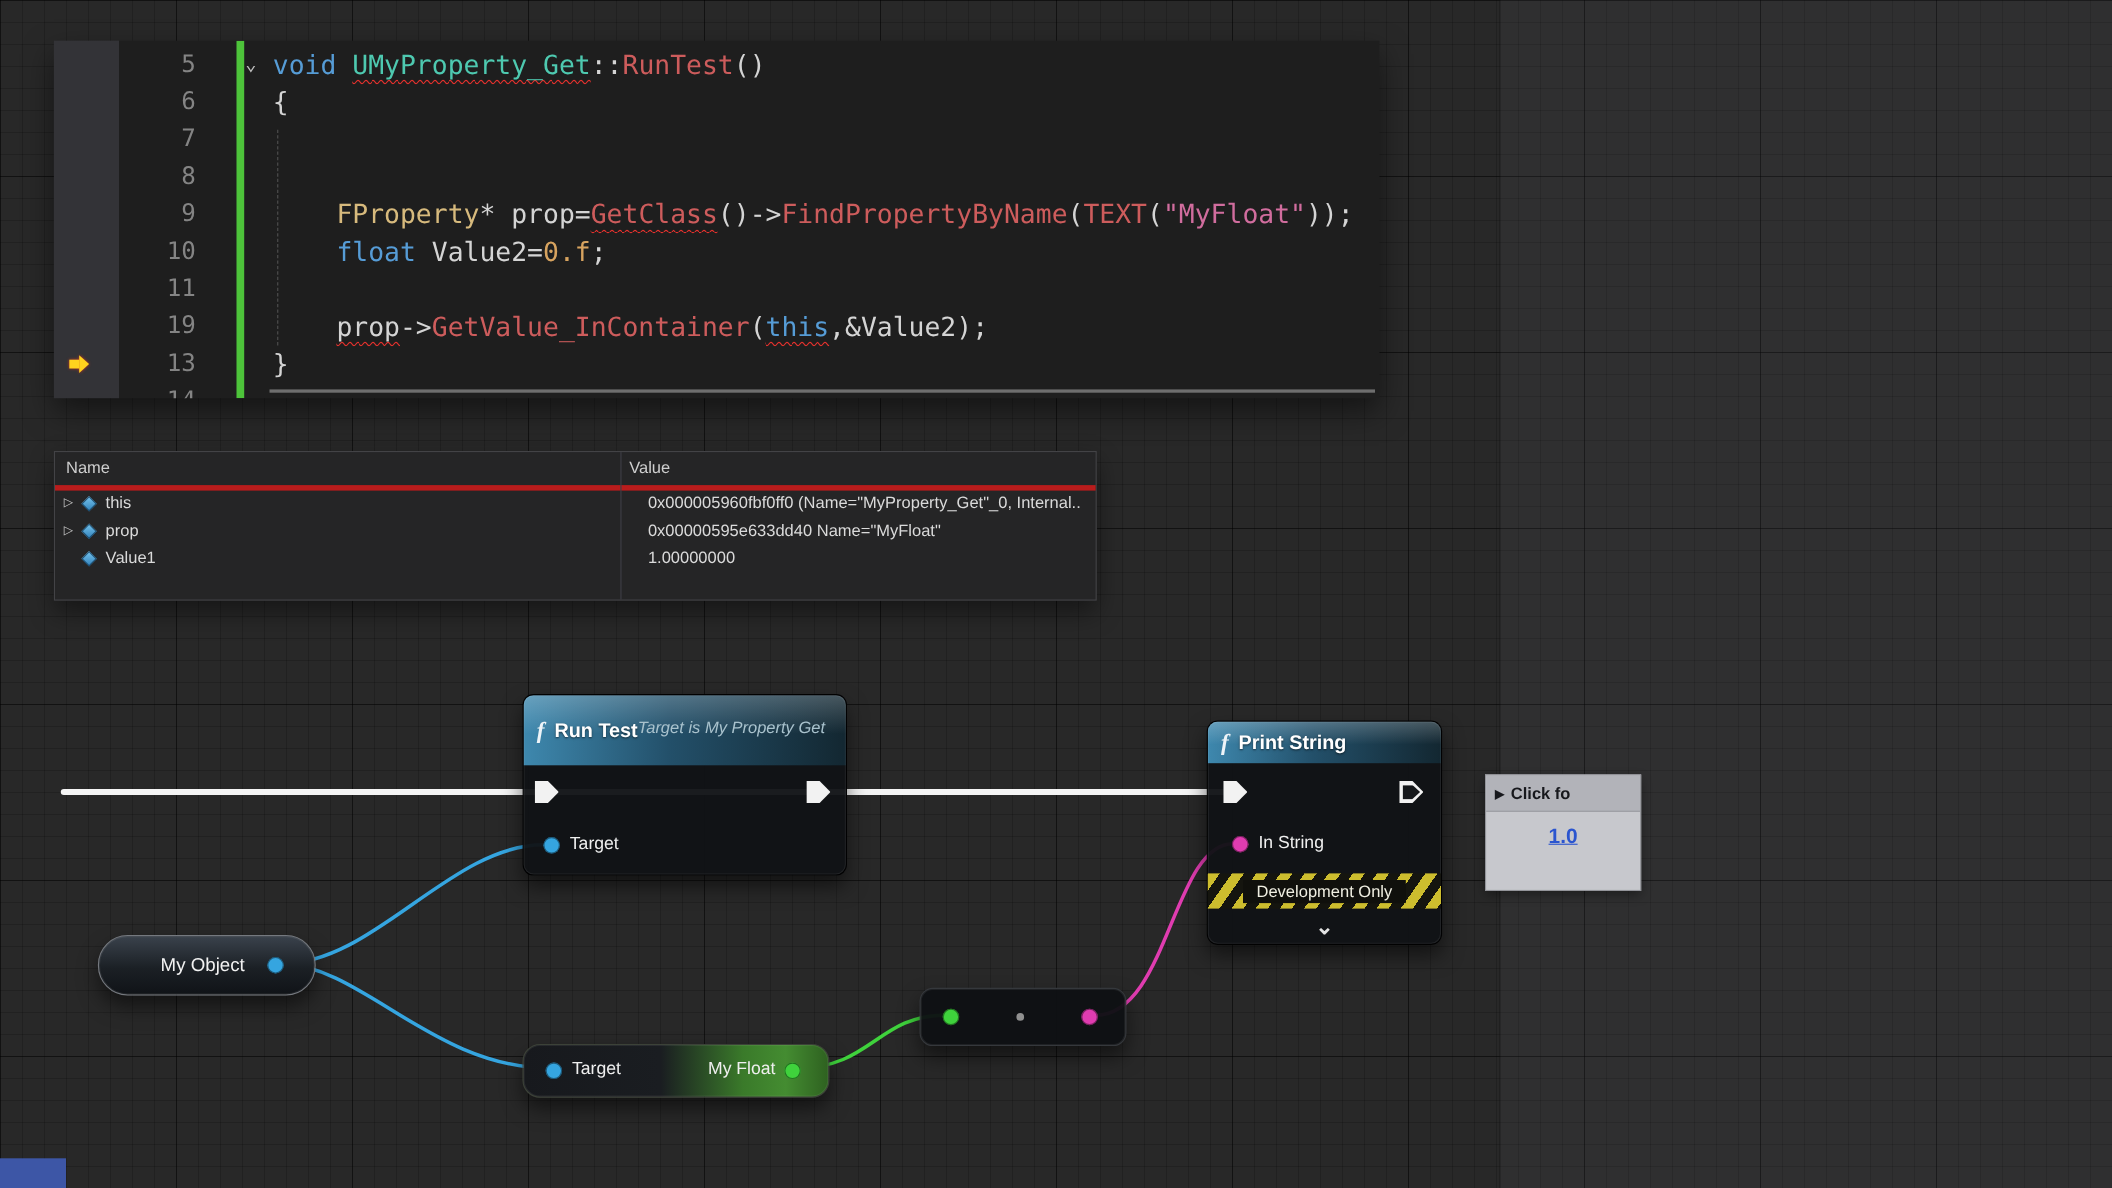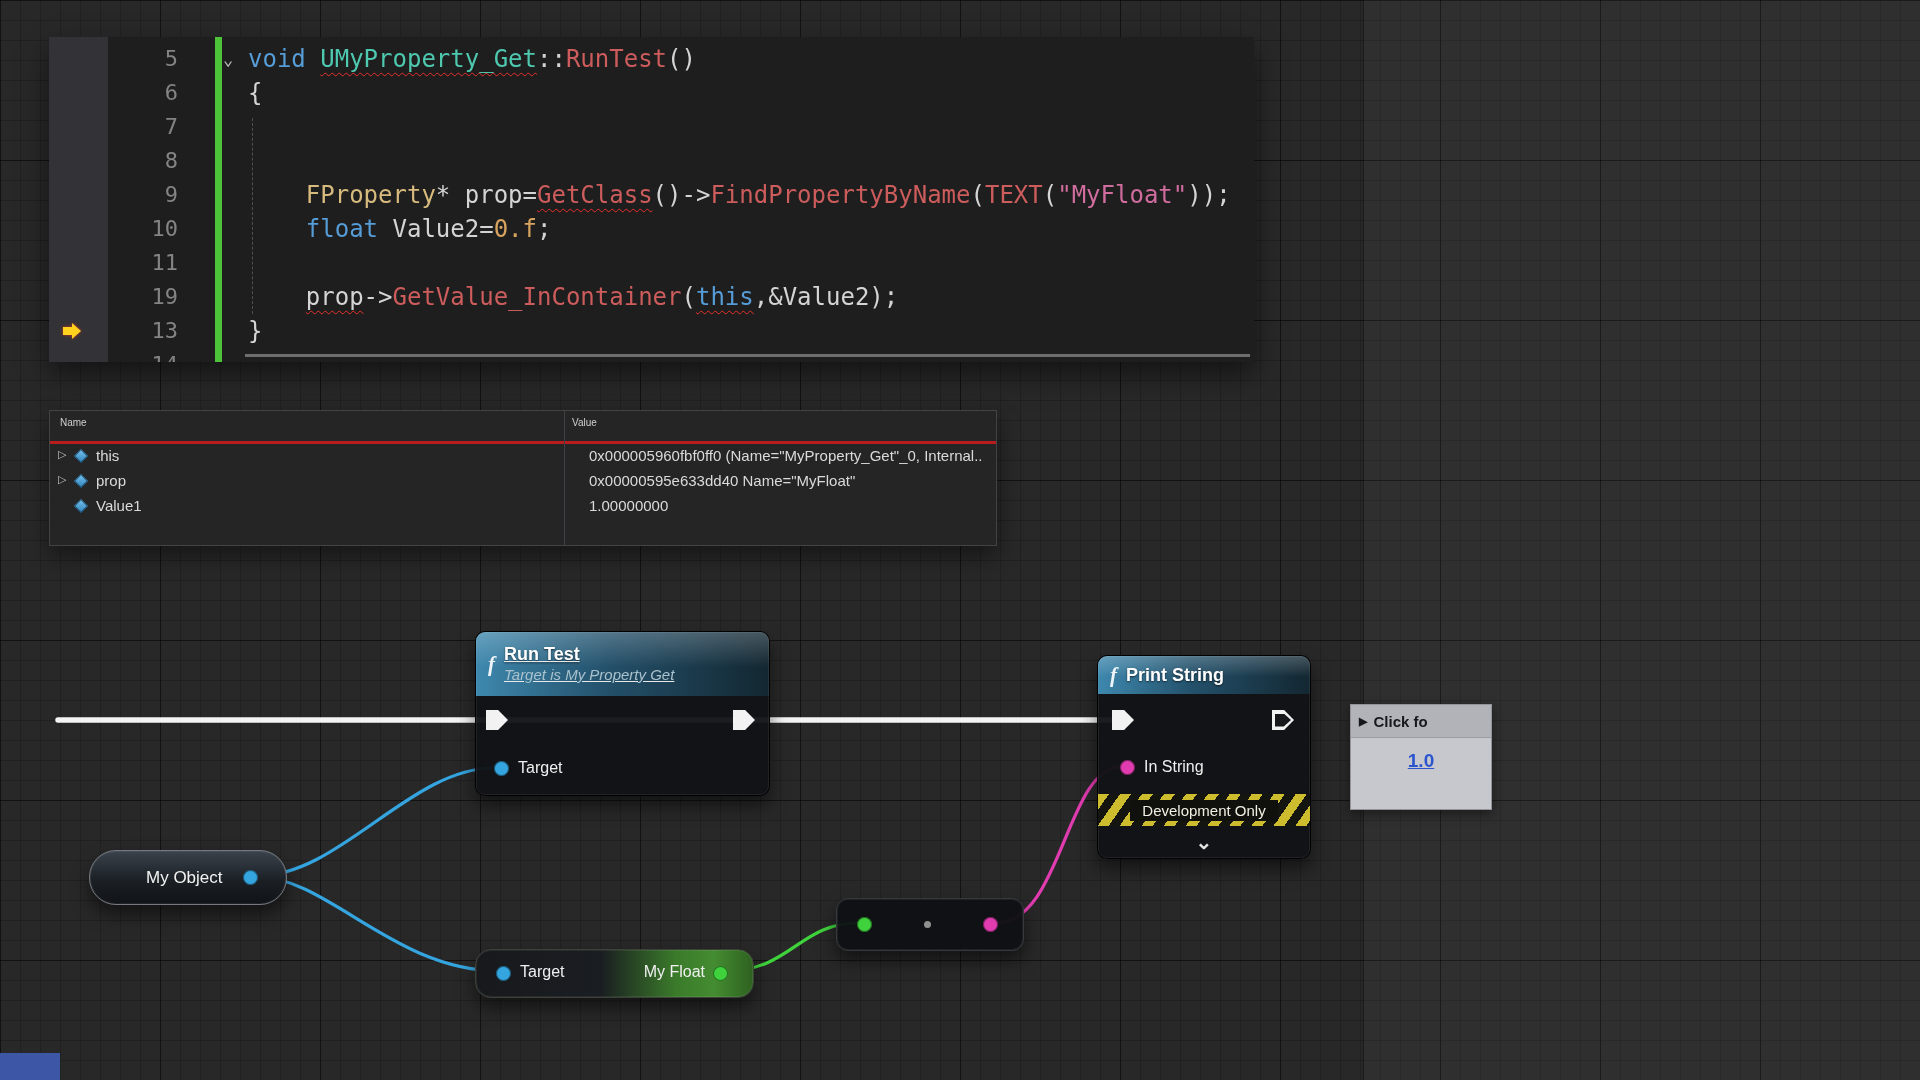--- a/index.html
+++ b/index.html
@@ -25,21 +25,21 @@
   .w.magenta{stroke:var(--pin-magenta,#e03cb0);stroke-width:3.2;}
 
   
   .node{position:absolute;z-index:3;border-radius:10px;background:rgba(17,19,22,.96);
     box-shadow:0 10px 18px rgba(0,0,0,.5);border:1px solid rgba(0,0,0,.9);
     outline:1px solid rgba(255,255,255,.07);outline-offset:-2px;color:#e8e8e8;}
   .nhead{display:flex;align-items:center;gap:9px;padding-left:12px;border-radius:9px 9px 0 0;
     background:linear-gradient(180deg, rgba(255,255,255,.22), rgba(255,255,255,0) 55%),
                linear-gradient(90deg,#3e88ae 0%,#23506a 45%,#132731 100%);}
   .ficon{font-family:"Liberation Serif",serif;font-style:italic;font-weight:bold;font-size:21px;color:#eef4f8;}
-  .nh-texts{display:flex;flex-direction:column;line-height:1.25;text-decoration:underline;}
+  .nh-texts{display:flex;flex-direction:row;line-height:1.25;}
   .ntitle{font-size:18px;font-weight:bold;color:#fff;text-shadow:0 1px 2px rgba(0,0,0,.6);}
   .nsub{font-size:15px;font-style:italic;color:#a9c2cd;}
   .execpin{position:absolute;width:22px;height:20px;background:#f2f2f2;
     clip-path:polygon(0 0,55% 0,100% 50%,55% 100%,0 100%);}
   .execpin.hollow::after{content:"";position:absolute;left:3px;top:3.5px;right:3px;bottom:3.5px;
     background:#16181b;clip-path:polygon(0 0,55% 0,100% 50%,55% 100%,0 100%);}
   .cpin{position:absolute;width:15px;height:15px;border-radius:50%;box-shadow:inset 0 0 0 1px rgba(0,0,0,.45);}
   .cpin.blue{background:var(--pin-blue,#35a5e0);}
   .cpin.green{background:var(--pin-green,#3fd23c);}
   .cpin.magenta{background:var(--pin-magenta,#e03cb0);}
@@ -90,21 +90,21 @@
   .exec-arrow{position:absolute;left:14px;top:0;height:34px;display:flex;align-items:center;
     filter:drop-shadow(0 0 1.5px #cc3322);}
   .exec-arrow .shaft{width:9px;height:8px;background:#ffd21e;}
   .exec-arrow .head{width:0;height:0;border-left:9px solid #ffd21e;border-top:8px solid transparent;border-bottom:8px solid transparent;}
   .indent-guide{position:absolute;left:203px;top:81px;height:196px;border-left:1px dashed #505050;}
   .hscroll{position:absolute;left:196px;right:4px;bottom:5px;height:3px;background:#6e6e6e;}
 
   
   .watch-panel{position:absolute;left:49px;top:410px;width:946px;height:134px;z-index:6;background:#252526;
     border:1px solid #434346;box-shadow:0 10px 22px rgba(0,0,0,.45);}
-  .whead{position:relative;height:30px;border-bottom:3px solid #b91c1c;color:#cfcfcf;font-size:10px;}
+  .whead{position:relative;height:30px;border-bottom:5px solid #b91c1c;color:#cfcfcf;font-size:15px;}
   .wh-name{position:absolute;left:10px;top:6px;} .wh-value{position:absolute;left:522px;top:6px;}
   .wrow{position:relative;height:25px;color:#dadada;font-size:15px;}
   .wexp{position:absolute;left:8px;top:4px;width:14px;color:#c8c8c8;font-size:11px;}
   .wicon{position:absolute;left:26px;top:7px;width:10px;height:10px;transform:rotate(45deg);
     background:linear-gradient(135deg,#79c6ef,#2e7fb8);box-shadow:inset 0 0 0 1px rgba(20,60,90,.8);}
   .wname{position:absolute;left:46px;top:3px;}
   .wval{position:absolute;left:522px;top:3px;right:6px;white-space:nowrap;overflow:hidden;margin-left:17px;}
   .wdiv{position:absolute;left:514px;top:0;bottom:0;width:1px;background:#3f3f46;}
 
   .status-corner{position:absolute;left:0;top:1053px;width:60px;height:27px;z-index:4;background:var(--status-blue,#3d56a6);}

